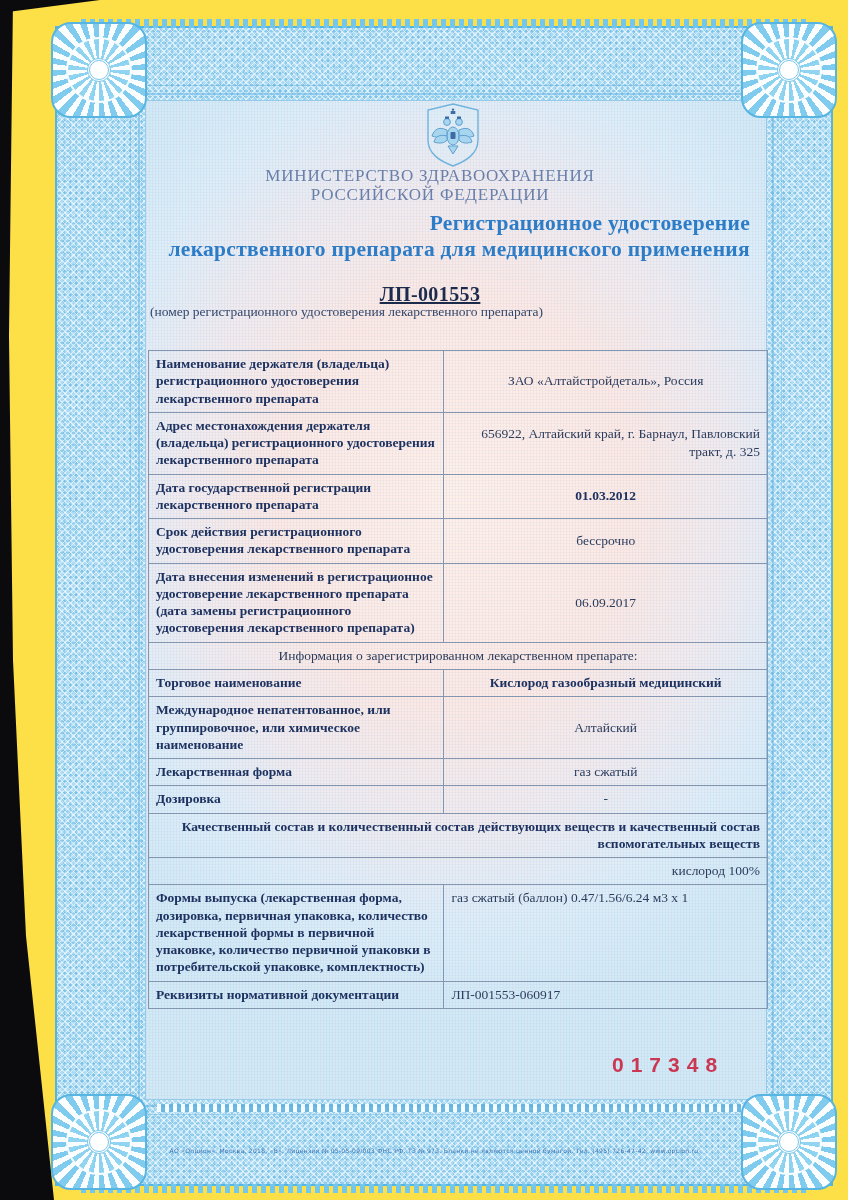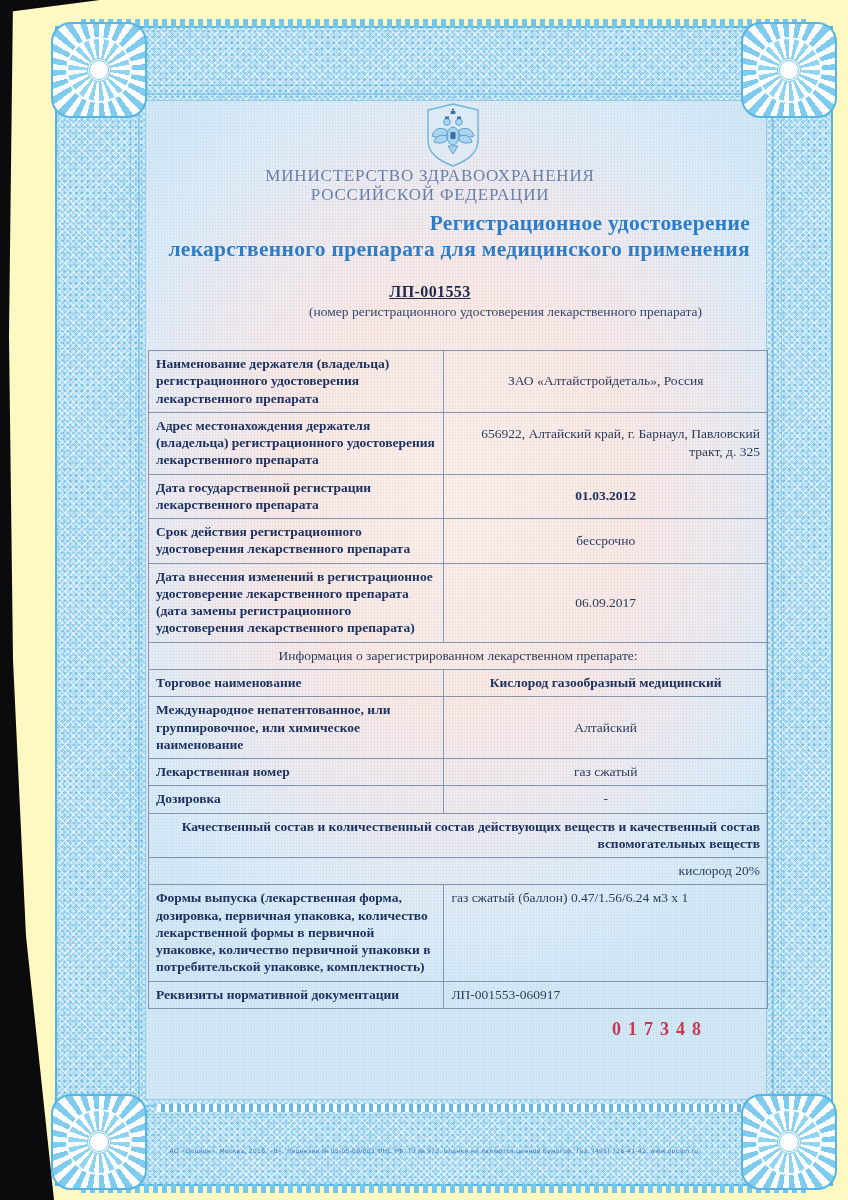--- a/index.html
+++ b/index.html
@@ -1,16 +1,16 @@
 <!DOCTYPE html>
 <html><head>
 <meta charset="utf-8">
 <style>
   html,body{margin:0;padding:0;background:#ffffff;}
-  #page{position:relative;width:848px;height:1200px;background:#fef9c3;overflow:hidden;
+  #page{position:relative;width:848px;height:1200px;background:#fde047;overflow:hidden;
         font-family:"Liberation Serif","DejaVu Serif",serif;}
 
   
   .scan-edge-left{position:absolute;left:0;top:0;width:60px;height:1200px;background:#0b0b0d;
     clip-path:polygon(0 0,13px 0,9px 28%,13px 55%,26px 78%,54px 100%,0 100%);}
   .scan-edge-top{position:absolute;left:0;top:0;width:100px;height:13px;background:#0b0b0d;
     clip-path:polygon(0 0,100% 0,0 100%);}
 
   
   .frame{position:absolute;left:55px;top:26px;width:778px;height:1160px;
@@ -49,41 +49,41 @@
   .rosette.tl{left:-6px;top:-6px;}  .rosette.tr{right:-6px;top:-6px;}
   .rosette.bl{left:-6px;bottom:-6px;} .rosette.br{right:-6px;bottom:-6px;}
 
   
   .emblem{position:absolute;left:424px;top:102px;width:58px;height:66px;}
   .ministry{position:absolute;left:150px;width:560px;top:166px;text-align:center;
     color:#697fa9;font-size:17px;line-height:1.12;letter-spacing:.8px;}
   .doc-title{position:absolute;left:110px;width:640px;top:210px;text-align:right;
     color:#2d7cc7;font-size:21.5px;font-weight:bold;line-height:1.22;letter-spacing:.3px;}
   .reg-number{position:absolute;left:150px;width:560px;top:283px;text-align:center;
-    color:#1c2a4c;font-size:16px;font-weight:bold;text-decoration:underline;letter-spacing:.4px;}
-  .reg-caption{position:absolute;left:142px;width:560px;top:304px;text-align:right;
+    color:#1c2a4c;font-size:20px;font-weight:bold;text-decoration:underline;letter-spacing:.4px;}
+  .reg-caption{position:absolute;left:150px;width:560px;top:304px;text-align:left;
     color:#33466b;font-size:13.5px;}
 
   
   .details{position:absolute;left:148px;top:350px;width:618px;
     display:grid;grid-template-columns:47.8% 52.2%;
     border:1px solid #8495b0;font-size:13.5px;line-height:1.28;color:#2c3c5c;}
   .details .cell{padding:4px 7px 5px 7px;box-sizing:border-box;}
   .details .lbl{font-weight:bold;color:#1e3260;border-right:1px solid #8495b0;}
   .details .val{display:flex;align-items:center;justify-content:center;text-align:right;}
   .details .val.left{justify-content:flex-start;align-items:flex-start;text-align:left;}
   .details .full{grid-column:1 / span 2;text-align:right;}
   .details .full.center{text-align:center;}
   .details .full.bold{font-weight:bold;color:#1e3260;}
   .details .bt{border-top:1px solid #8495b0;}
   .details .b{font-weight:bold;color:#1e3260;}
 
   
-  .serial{position:absolute;left:612px;top:1019px;font-family:Liberation Serif, serif;
-    font-size:18px;font-weight:600;letter-spacing:7px;color:#cb3752;}
+  .serial{position:absolute;left:612px;top:1053px;font-family:Liberation Sans, sans-serif;
+    font-size:21px;font-weight:600;letter-spacing:7px;color:#cb3752;}
   .microprint{position:absolute;left:120px;right:100px;top:1147px;text-align:center;
     font-family:"DejaVu Sans",sans-serif;font-size:6px;letter-spacing:.3px;color:#3c74b4;
     white-space:nowrap;overflow:hidden;}
 </style>
 </head>
 <body>
 
 <div id="page">
 
   <div class="scan-edge-left"></div>
@@ -151,29 +151,29 @@
     <div class="cell val bt">06.09.2017</div>
 
     <div class="cell full center bt">Информация о зарегистрированном лекарственном препарате:</div>
 
     <div class="cell lbl bt">Торговое наименование</div>
     <div class="cell val bt b">Кислород газообразный медицинский</div>
 
     <div class="cell lbl bt">Международное непатентованное, или группировочное, или химическое наименование</div>
     <div class="cell val bt">Алтайский</div>
 
-    <div class="cell lbl bt">Лекарственная номер</div>
+    <div class="cell lbl bt">Лекарственная форма</div>
     <div class="cell val bt">газ сжатый</div>
 
     <div class="cell lbl bt">Дозировка</div>
     <div class="cell val bt">-</div>
 
     <div class="cell full bold bt">Качественный состав и количественный состав действующих веществ и качественный состав вспомогательных веществ</div>
 
-    <div class="cell full bt">кислород 20%</div>
+    <div class="cell full bt">кислород 100%</div>
 
     <div class="cell lbl bt">Формы выпуска (лекарственная форма, дозировка, первичная упаковка, количество лекарственной формы в первичной упаковке, количество первичной упаковки в потребительской упаковке, комплектность)</div>
     <div class="cell val left bt">газ сжатый (баллон) 0.47/1.56/6.24 м3 х 1</div>
 
     <div class="cell lbl bt">Реквизиты нормативной документации</div>
     <div class="cell val left bt">ЛП-001553-060917</div>
   </div>
 
   <div class="serial">017348</div>
   <div class="microprint">АО «Опцион», Москва, 2018, «В». Лицензия № 05-05-09/003 ФНС РФ. ТЗ № 973. Бланки не являются ценной бумагой. Тел. (495) 726-47-42, www.opcion.ru</div>

